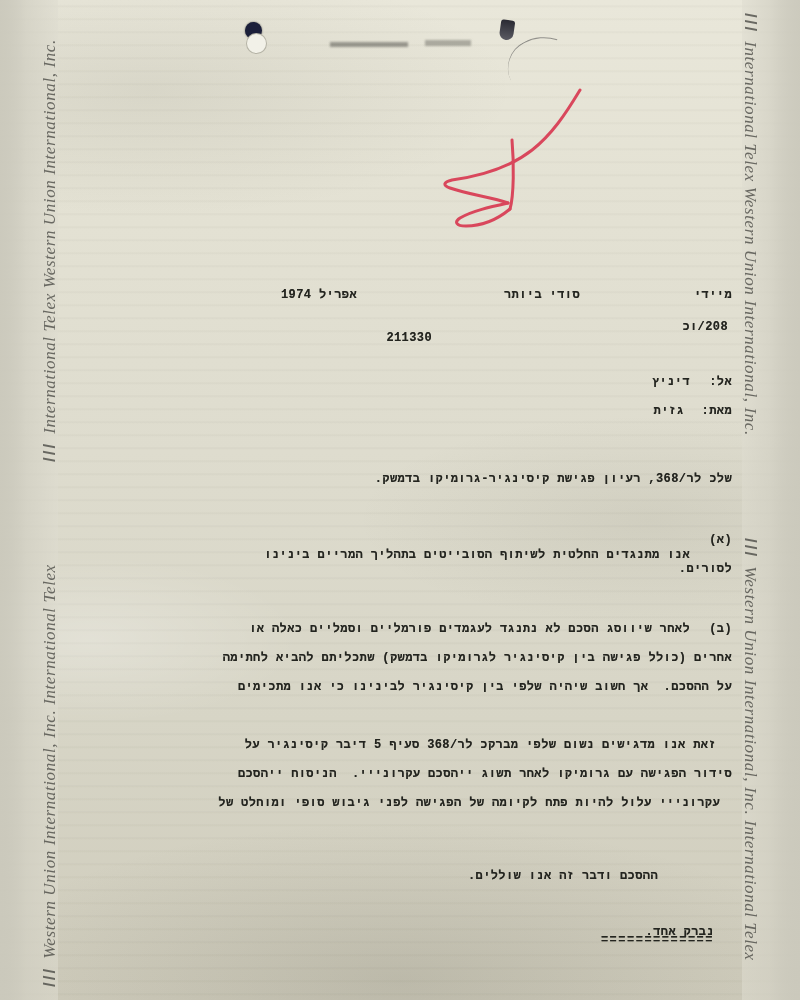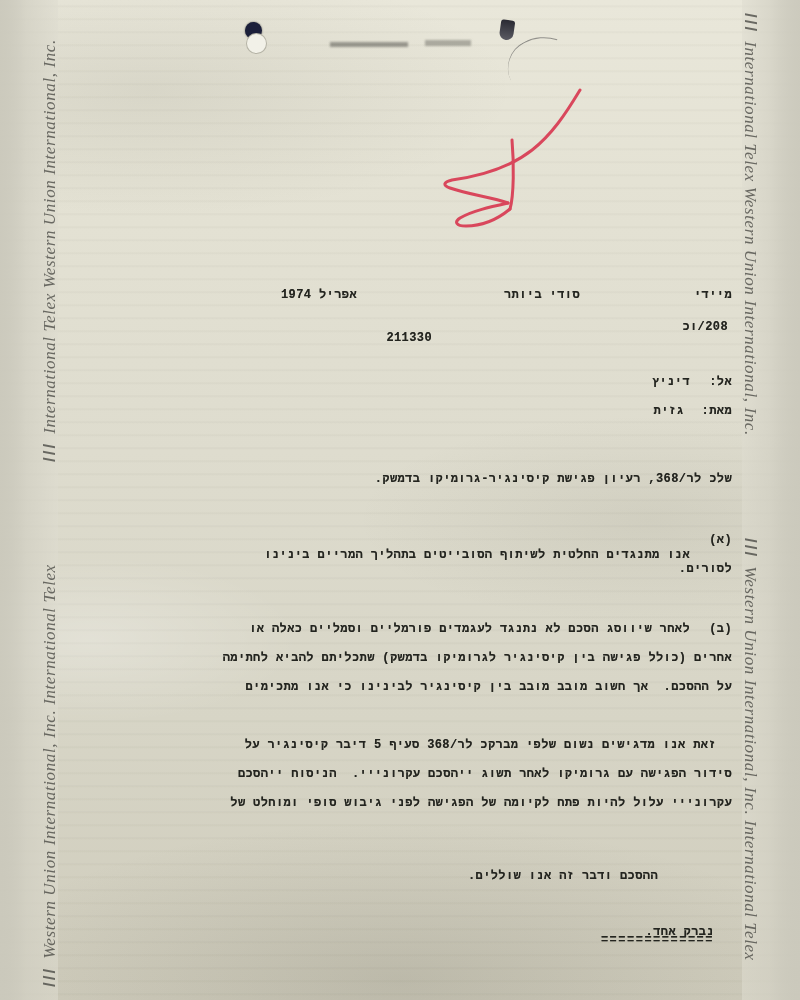--- a/index.html
+++ b/index.html
@@ -233,23 +233,23 @@
 
     <div class="line" style="right: 10px; top: 472px;">שלכ לר/368, רעיון פגישת קיסינגיר-גרומיקו בדמשק.</div>
 
     <div class="line" style="right: 10px; top: 533px;">(א)</div>
     <div class="line" style="right: 52px; top: 533px; margin-top: 15px;">אנו מתנגדים החלטית לשיתוף הסובייטים בתהליך המריים בינינו</div>
     <div class="line" style="right: 10px; top: 562px;">לסורים.</div>
 
     <div class="line" style="right: 10px; top: 622px;">(ב)</div>
     <div class="line" style="right: 10px; top: 651px;">אחרים (כולל פגישה בין קיסינגיר לגרומיקו בדמשק) שתכליתם להביא לחתימה</div>
     <div class="line" style="right: 52px; top: 622px;">לאחר שיווסג הסכם לא נתנגד לעגמדים פורמליים וסמליים כאלה או</div>
-    <div class="line" style="right: 10px; top: 680px;">על ההסכם.  אך חשוב מובב מובב בין קיסינגיר לבינינו כי אנו מתכימים</div>
+    <div class="line" style="right: 10px; top: 680px;">על ההסכם.  אך חשוב שיהיה שלפי בין קיסינגיר לבינינו כי אנו מתכימים</div>
     <div class="line" style="right: 26px; top: 738px;">זאת אנו מדגישים נשום שלפי מברקכ לר/368 סעיף 5 דיבר קיסינגיר על</div>
     <div class="line" style="right: 10px; top: 767px; text-align: center;">סידור הפגישה עם גרומיקו לאחר תשוג ייהסכם עקרונייי.  הניסוח ייהסכם</div>
-    <div class="line" style="right: 10px; top: 796px;">עקרונייי עלול להיות פתח לקיומה של הפגישה לפני גיבוש סופי ומוחלט של</div>
+    <div class="line" style="right: 22px; top: 796px;">עקרונייי עלול להיות פתח לקיומה של הפגישה לפני גיבוש סופי ומוחלט של</div>
     <div class="line" style="right: 84px; top: 825px; margin-top: 44px;">ההסכם ודבר זה אנו שוללים.</div>
 
     <div class="line ltr" style="right: 28px; top: 890px; letter-spacing: 1.5px;">=============</div>
     <div class="line" style="right: 28px; top: 925px;">נברק אחד.</div>
 
   </div>
 </div>
 
 </body></html>

